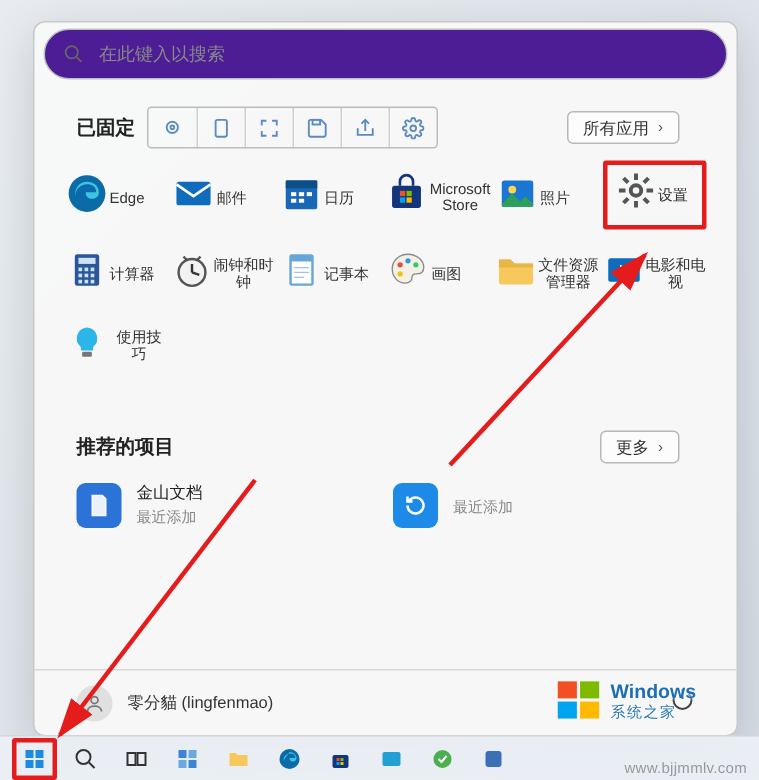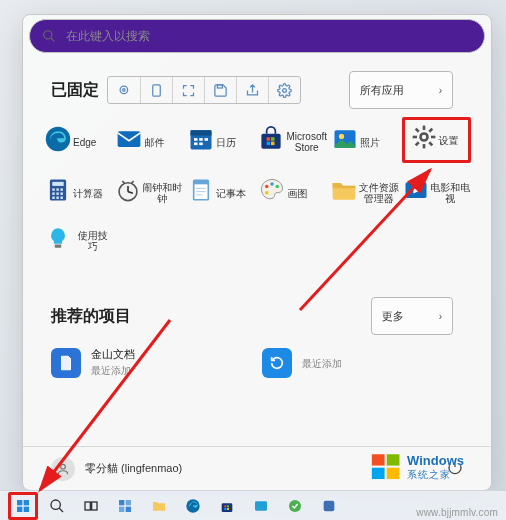--- a/index.html
+++ b/index.html
@@ -35,21 +35,21 @@
     padding: 0 12px;
   }
   .search-icon-svg { width: 14px; height: 14px; color: #666; }
   .search-ph { margin-left: 10px; color: #888; font-size: 12px; }
   
   .section-head {
     display: flex;
     align-items: center;
     margin: 18px 28px 8px 28px;
   }
-  .section-title { font-size: 16px; font-weight: 600; color: #222; }
+  .section-title { font-size: 13px; font-weight: 600; color: #222; }
   
   .pin-toolbar {
     display: inline-flex;
     border: 1px solid #bcbcbc;
     border-radius: 3px;
     margin-left: 8px;
     overflow: hidden;
   }
   .pin-toolbar .tb-btn {
     width: 32px;
@@ -58,30 +58,29 @@
     align-items: center;
     justify-content: center;
     color: #5a8bc0;
   }
   .pin-toolbar .tb-btn + .tb-btn { border-left: 1px solid #d0d0d0; }
   .tb-svg { width: 15px; height: 15px; }
   
   .pill-btn {
     margin-left: auto;
     margin-right: 10px;
-    height: 38px;
+    height: 22px;
     padding: 0 10px;
     border: 1px solid #b8b8b8;
     border-radius: 4px;
     background: #fcfcfc;
     display: flex;
     align-items: center;
     font-size: 11px;
     color: #333;
-    gap: 29px;
   }
   .pill-btn .chev { margin-left: 6px; font-size: 10px; color: #555; }
   
   .pinned-grid {
     display: grid;
     grid-template-columns: repeat(6, 1fr);
     padding: 0 20px;
     row-gap: 8px;
     column-gap: 2px;
   }

